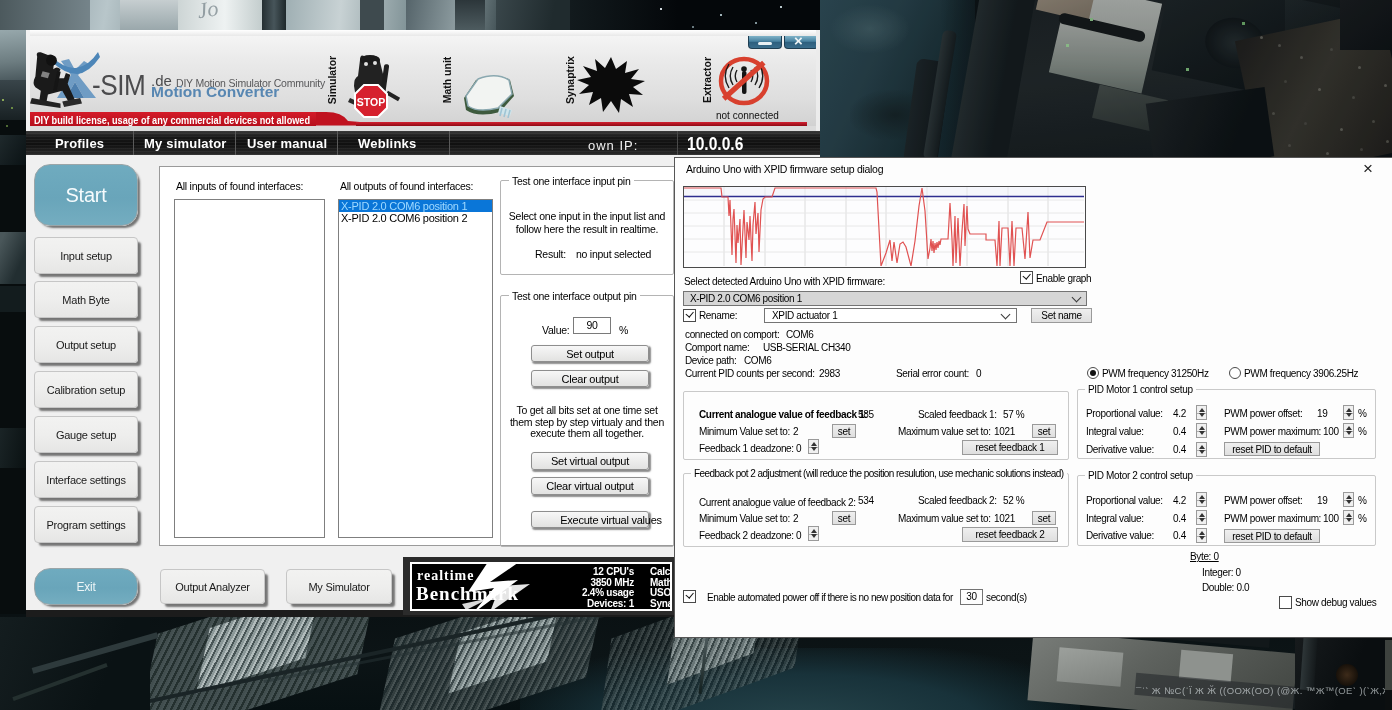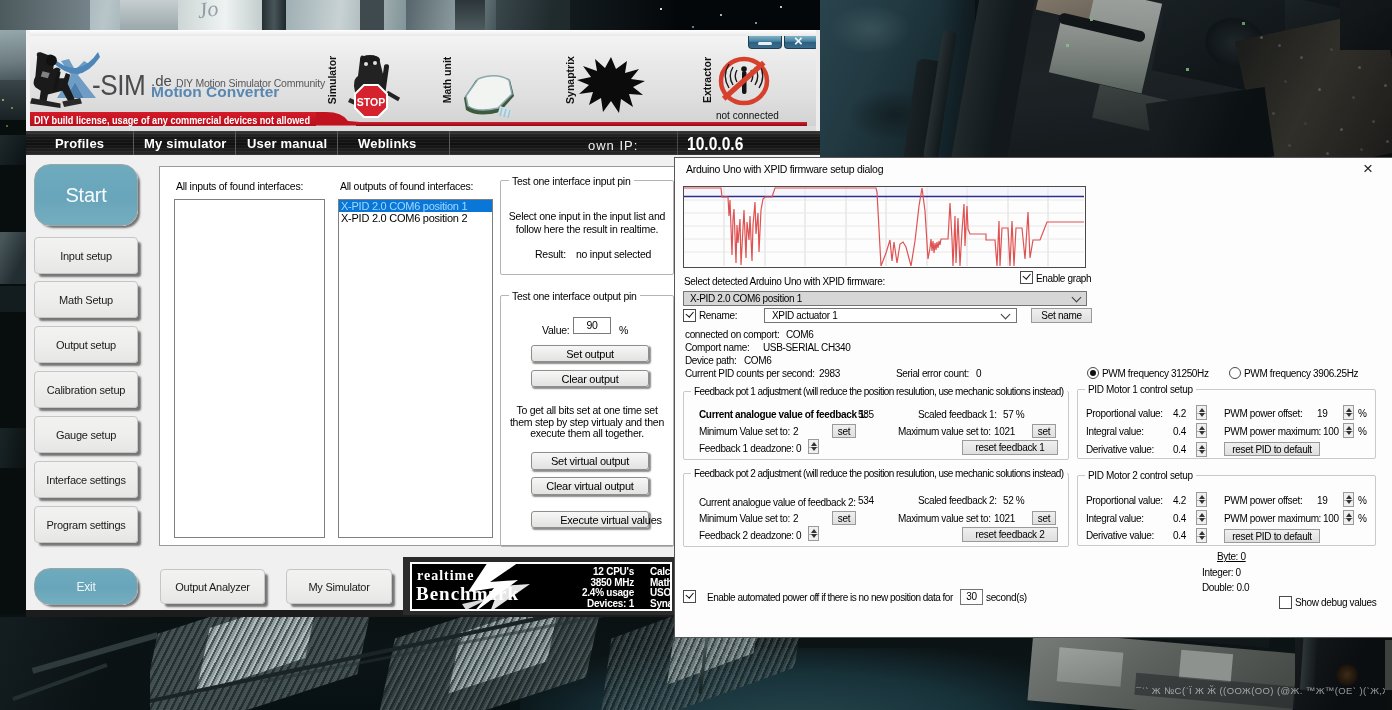--- a/index.html
+++ b/index.html
@@ -273,21 +273,21 @@
       <div class="btn" style="left:30px;top:49px;width:118px;height:17px;">Set output</div>
       <div class="btn" style="left:30px;top:74px;width:118px;height:17px;">Clear output</div>
       <div style="position:absolute;left:0;top:109px;width:172px;text-align:center;line-height:11.5px;">To get all bits set at one time set<br>them step by step virtualy and then<br>execute them all together.</div>
       <div class="btn" style="left:30px;top:156px;width:118px;height:18px;">Set virtual output</div>
       <div class="btn" style="left:30px;top:181px;width:118px;height:18px;">Clear virtual output</div>
       <div class="btn" style="left:30px;top:215px;width:118px;height:17px;padding-left:42px;">Execute virtual values</div>
     </div>
 
     <div class="teal" style="left:8px;top:9px;width:104px;height:62px;font-size:20px;">Start</div>
     <div class="sbtn" style="left:8px;top:82px;">Input setup</div>
-    <div class="sbtn" style="left:8px;top:126px;">Math Setup</div>
+    <div class="sbtn" style="left:8px;top:126px;">Math Byte</div>
     <div class="sbtn" style="left:8px;top:171px;">Output setup</div>
     <div class="sbtn" style="left:8px;top:216px;">Calibration setup</div>
     <div class="sbtn" style="left:8px;top:261px;">Gauge setup</div>
     <div class="sbtn" style="left:8px;top:306px;">Interface settings</div>
     <div class="sbtn" style="left:8px;top:351px;">Program settings</div>
     <div class="teal" style="left:8px;top:413px;width:104px;height:37px;font-size:12px;color:#eef6f8;">Exit</div>
 
     <div class="sbtn" style="left:134px;top:414px;width:105px;height:35px;">Output Analyzer</div>
     <div class="sbtn" style="left:260px;top:414px;width:106px;height:35px;">My Simulator</div>
 
@@ -362,21 +362,20 @@
   <div class="abs" style="left:10px;top:210px;">Current PID counts per second:</div>
     <div class="abs" style="left:144px;top:210px;">2983</div>
   <div class="abs" style="left:221px;top:210px;">Serial error count:</div>
     <div class="abs" style="left:301px;top:210px;">0</div>
   <div class="radio on" style="left:412px;top:209px;"></div>
   <div class="abs" style="left:427px;top:210px;">PWM frequency 31250Hz</div>
   <div class="radio" style="left:554px;top:209px;"></div>
   <div class="abs" style="left:569px;top:210px;">PWM frequency 3906.25Hz</div>
 
   <div class="grp" style="left:8px;top:233px;width:384px;height:67px;">
-    <div class="ttl" style="letter-spacing:-0.55px;">Feedback pot 1 adjustment (will reduce the position resulution, use mechanic solutions instead)</div>
     <div class="abs" style="left:15px;top:17px;font-weight:bold;">Current analogue value of feedback 1:</div>
     <div class="abs" style="left:174px;top:17px;">585</div>
     <div class="abs" style="left:234px;top:17px;">Scaled feedback 1:</div>
     <div class="abs" style="left:319px;top:17px;">57 %</div>
     <div class="abs" style="left:15px;top:34px;">Minimum Value set to:</div>
     <div class="abs" style="left:109px;top:34px;">2</div>
     <div class="dbtn" style="left:148px;top:32px;width:24px;height:14px;">set</div>
     <div class="abs" style="left:214px;top:34px;">Maximum value set to:</div>
     <div class="abs" style="left:310px;top:34px;">1021</div>
     <div class="dbtn" style="left:348px;top:32px;width:24px;height:14px;">set</div>
@@ -464,21 +463,21 @@
         <i></i>
       </div>
     <div class="abs" style="left:280px;top:37px;">%</div>
     <div class="abs" style="left:8px;top:54px;">Derivative value:</div>
     <div class="abs" style="left:95px;top:54px;">0.4</div>
     <div class="spin" style="left:118px;top:52px;">
         <i></i>
       </div>
     <div class="dbtn" style="left:146px;top:53px;width:96px;height:14px;">reset PID to default</div>
   </div>
-  <div class="abs" style="left:542px;top:393px;text-decoration:underline;">Byte: 0</div>
+  <div class="abs" style="left:515px;top:393px;text-decoration:underline;">Byte: 0</div>
   <div class="abs" style="left:527px;top:409px;">Integer: 0</div>
   <div class="abs" style="left:527px;top:424px;">Double: 0.0</div>
   <div class="ck on" style="left:8px;top:432px;"></div>
   <div class="abs" style="left:32px;top:434px;letter-spacing:-0.5px;">Enable automated power off if there is no new position data for</div>
   <div class="abs" style="left:285px;top:431px;width:23px;height:16px;border:1px solid #747474;box-sizing:border-box;text-align:center;line-height:14px;">30</div>
   <div class="abs" style="left:311px;top:434px;">second(s)</div>
   <div class="ck" style="left:604px;top:438px;"></div>
   <div class="abs" style="left:620px;top:439px;">Show debug values</div>
 </div>
 

